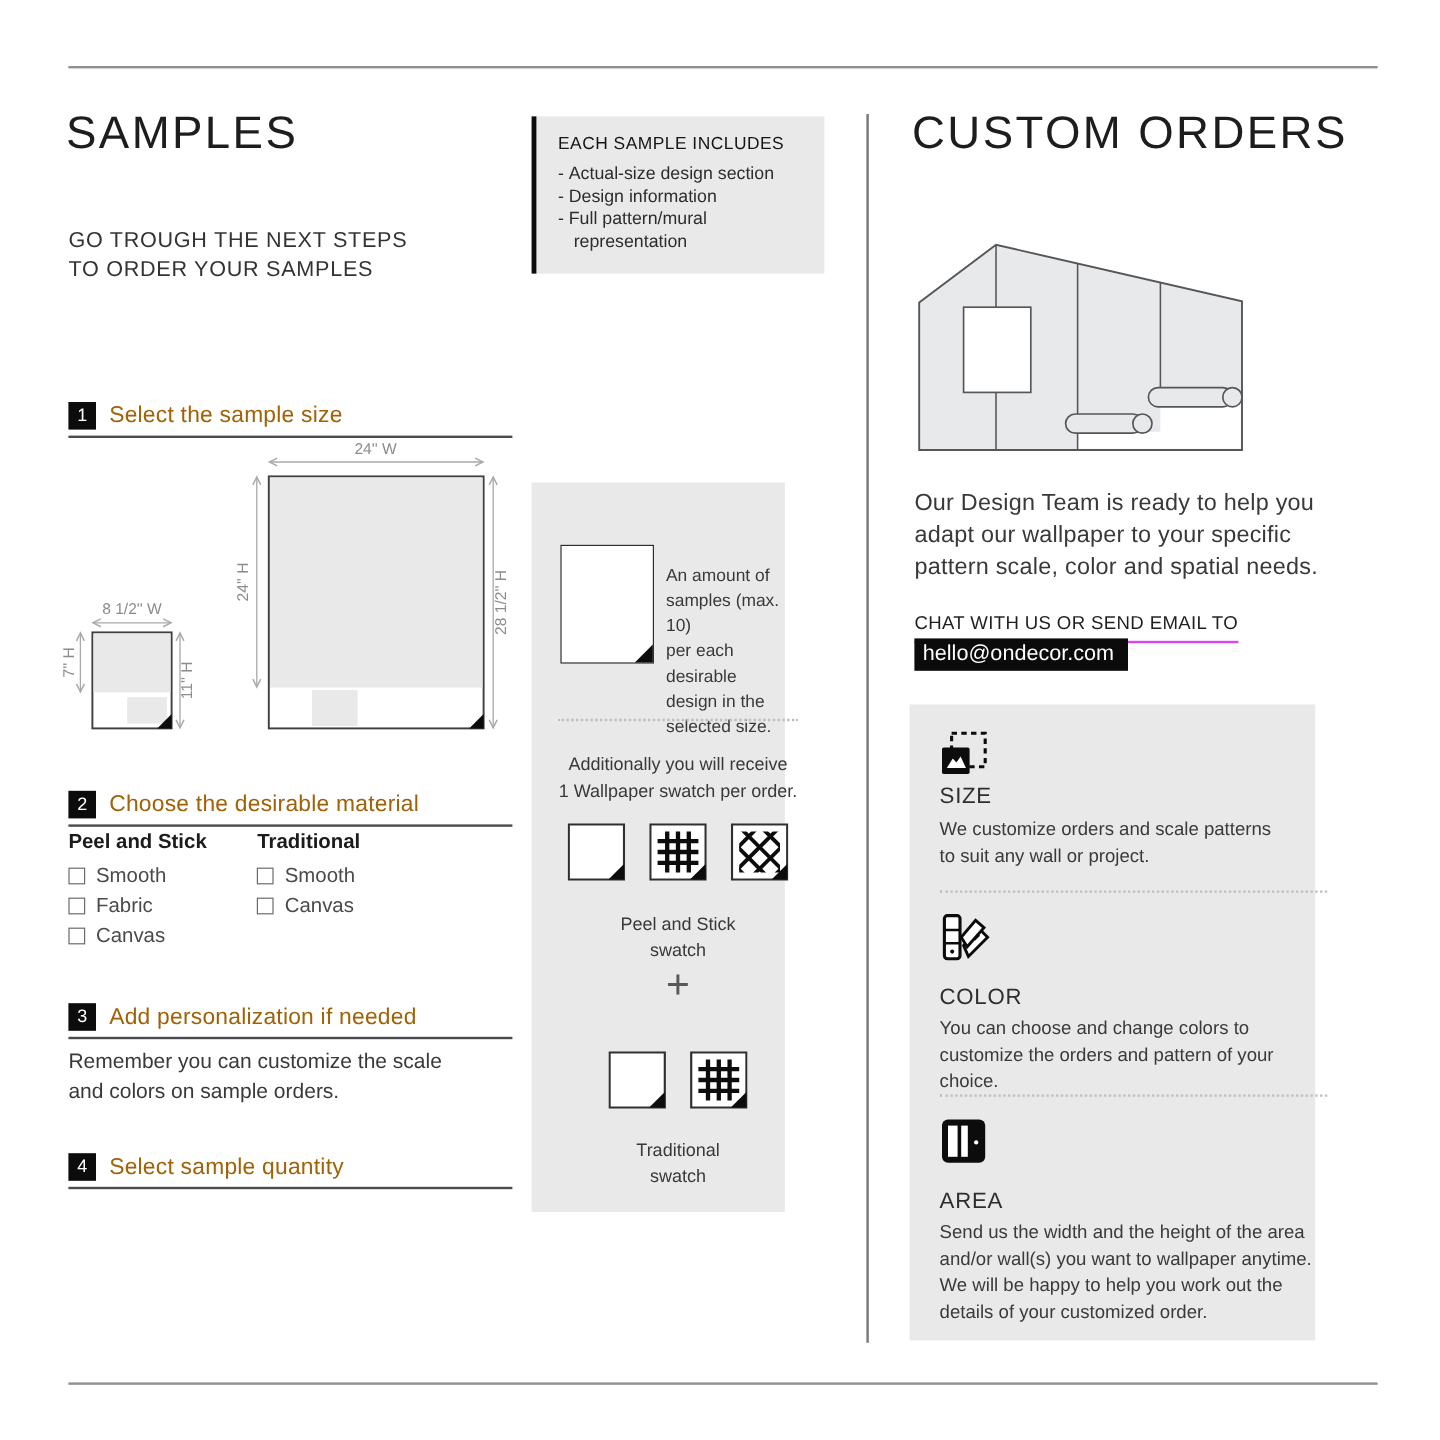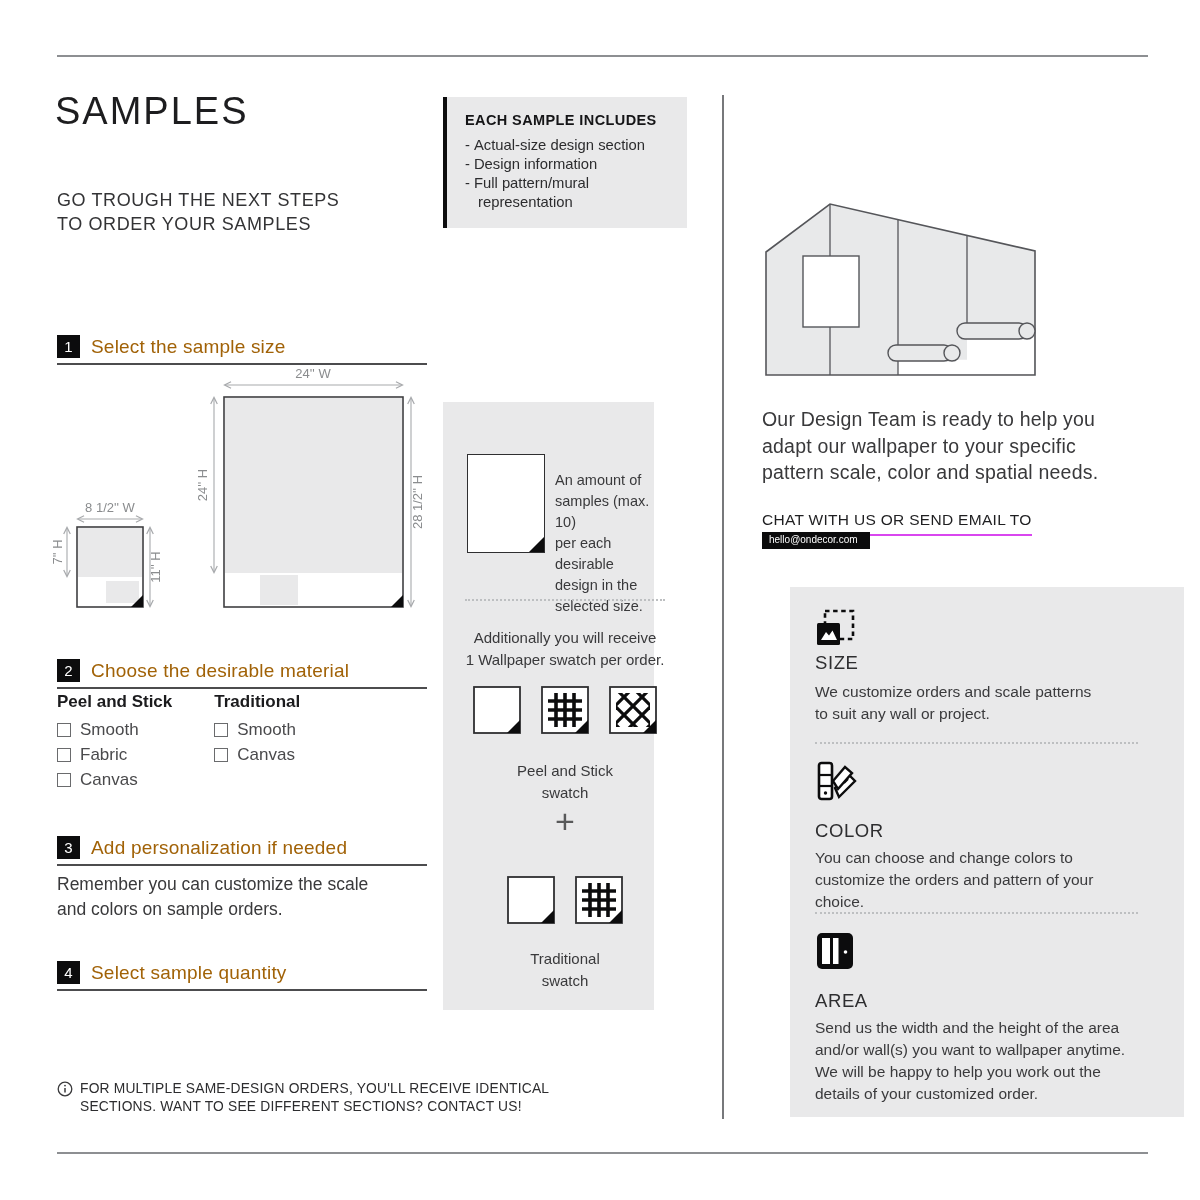--- a/index.html
+++ b/index.html
@@ -10,21 +10,21 @@
 
   .rule{position:absolute;left:57px;width:1091px;height:2px;background:#8d8f92;}
   .vdivider{position:absolute;left:722px;top:95px;width:2px;height:1024px;background:#77787b;}
 
   .big-title{font-size:38px;letter-spacing:2px;color:#1d1d1f;font-weight:400;}
   .subtitle{font-size:18px;line-height:24px;letter-spacing:0.6px;color:#333335;}
 
   
   .includes{left:443px;top:97px;width:244px;box-sizing:border-box;background:#e9e9ea;
             border-left:4px solid #0d0d0e;padding:15px 12px 16px 18px;}
-  .includes-title{font-size:14.5px;font-weight:bold;letter-spacing:0.4px;color:#151517;margin-bottom:8px;}
+  .includes-title{font-size:14.5px;font-weight:normal;letter-spacing:0.4px;color:#151517;margin-bottom:8px;}
   .includes-item{font-size:14.8px;line-height:19px;color:#2c2c2e;display:flex;}
   .includes-item .dash{margin-right:4px;}
 
   
   .step{position:absolute;left:57px;width:370px;display:flex;align-items:center;gap:11px;
         border-bottom:2px solid #4c4c4e;padding-bottom:5px;}
   .step-num{width:23px;height:23px;background:#0c0c0d;color:#fff;font-size:15px;
             display:flex;align-items:center;justify-content:center;flex:0 0 auto;}
   .step-title{font-size:19px;color:#a16207;letter-spacing:0.2px;}
 
@@ -49,22 +49,22 @@
   .receive-note{position:absolute;left:112px;top:68px;font-size:14.5px;line-height:21px;color:#39393b;}
   .dotted{border-top:2px dotted #bdbfc1;}
   .center-text{position:absolute;left:0;width:244px;text-align:center;font-size:15px;line-height:22px;color:#39393b;}
   .swatch-row{position:absolute;left:0;width:244px;display:flex;justify-content:center;gap:20px;}
   .plus{font-size:34px;font-weight:300;color:#58595a;}
 
   
   .intro{left:762px;top:406px;font-size:19.5px;line-height:26.5px;color:#39393b;letter-spacing:0.2px;}
   .chat{left:762px;top:511px;font-size:15.5px;letter-spacing:0.3px;color:#1f1f21;
         border-bottom:2px solid #d946ef;padding-bottom:5px;}
-  .email{left:762px;top:532px;background:#0b0b0c;color:#ffffff;font-size:10px;padding:2px 12px 4px 7px;cursor:pointer;}
-  .custom-panel{left:758px;top:587px;width:394px;height:530px;background:#e9e9ea;margin-left:32px;}
+  .email{left:762px;top:532px;background:#0b0b0c;color:#ffffff;font-size:18px;padding:2px 12px 4px 7px;cursor:pointer;}
+  .custom-panel{left:758px;top:587px;width:338px;height:530px;background:#e9e9ea;}
   .feature-title{position:absolute;left:25px;font-size:18.5px;letter-spacing:0.6px;color:#2e2e30;}
   .feature-body{position:absolute;left:25px;font-size:15.5px;line-height:22px;color:#3a3a3c;}
   .feature-div{position:absolute;left:25px;width:323px;}
 </style>
 </head>
 <body>
 
 <div class="page">
 
   <div class="rule" style="top:55px"></div>
@@ -166,29 +166,20 @@
     <div class="step-title">Add personalization if needed</div>
   </div>
   <div class="abs body-text pre" style="left:57px;top:872px">Remember you can customize the scale
 and colors on sample orders.</div>
 
   <div class="step" style="top:961px">
     <div class="step-num">4</div>
     <div class="step-title">Select sample quantity</div>
   </div>
 
-  <div class="abs footnote">
-    <svg width="16" height="16" viewBox="0 0 16 16" style="flex:0 0 auto;margin-top:1px">
-      <circle cx="8" cy="8" r="6.8" fill="none" stroke="#3a3a3c" stroke-width="1.3"></circle>
-      <line x1="8" y1="7" x2="8" y2="11.4" stroke="#3a3a3c" stroke-width="1.5"></line>
-      <circle cx="8" cy="4.6" r="0.9" fill="#3a3a3c"></circle>
-    </svg>
-    <div class="pre">FOR MULTIPLE SAME-DESIGN ORDERS, YOU'LL RECEIVE IDENTICAL
-SECTIONS. WANT TO SEE DIFFERENT SECTIONS? CONTACT US!</div>
-  </div>
 
   <div class="abs receive-panel">
     <div class="sheet">
         <span class="fold"></span>
       </div>
     <div class="receive-note pre">An amount of
 samples (max. 10)
 per each desirable
 design in the
 selected size.</div>
@@ -253,20 +244,21 @@
             <line x1="7" y1="24" x2="41" y2="24"></line>
             <line x1="7" y1="33" x2="41" y2="33"></line>
         </g>
         <polygon points="47,47 47,34 34,47" fill="#0c0c0d"></polygon>
       </svg>
     </div>
     <div class="center-text pre" style="top:546px">Traditional
 swatch</div>
   </div>
 
+  <div class="abs big-title" style="left:760px;top:90px">CUSTOM ORDERS</div>
 
   <svg class="abs" style="left:763px;top:196px" width="276" height="182" viewBox="0 0 276 182">
     <polygon points="3,56 67,8 272,55 272,179 3,179" fill="#e8e9ea" stroke="none"></polygon>
     <polygon points="135,163.8 204,163.8 204,140.8 271,140.8 271,178 135,178" fill="#ffffff"></polygon>
     <line x1="67" y1="8" x2="67" y2="179" stroke="#55565a" stroke-width="1.3"></line>
     <line x1="135" y1="23.6" x2="135" y2="179" stroke="#55565a" stroke-width="1.3"></line>
     <line x1="204" y1="39.4" x2="204" y2="141" stroke="#55565a" stroke-width="1.3"></line>
     <polygon points="3,56 67,8 272,55 272,179 3,179" fill="none" stroke="#55565a" stroke-width="1.6"></polygon>
     <rect x="40" y="60" width="56" height="71" fill="#ffffff" stroke="#55565a" stroke-width="1.4"></rect>
     <g>

